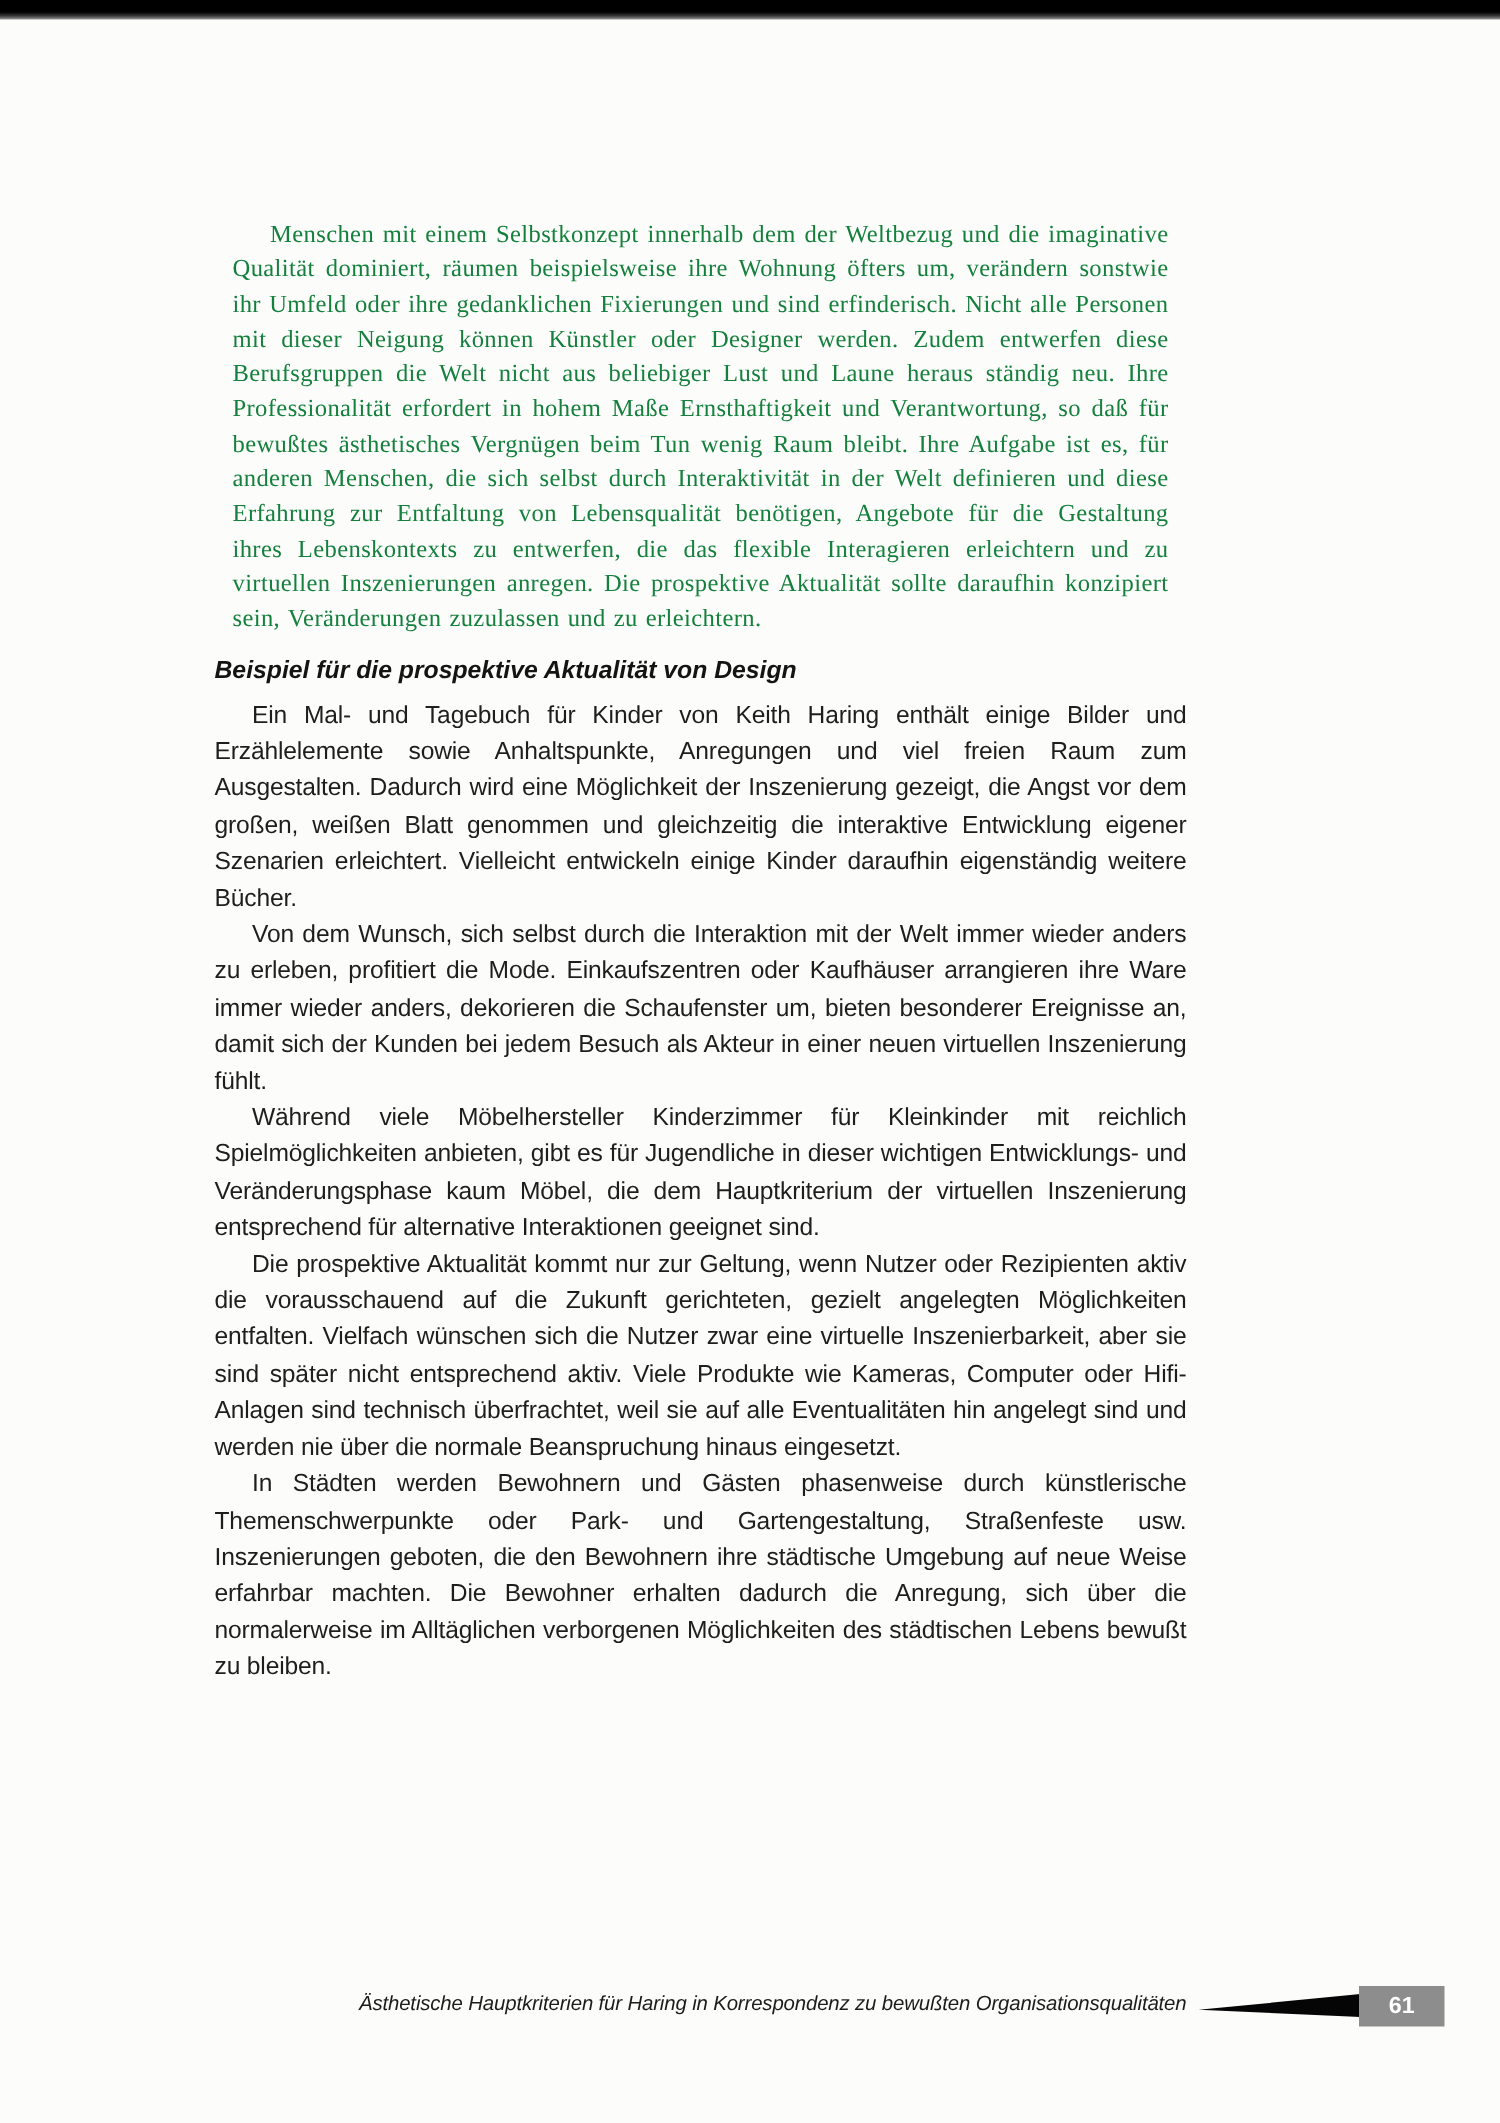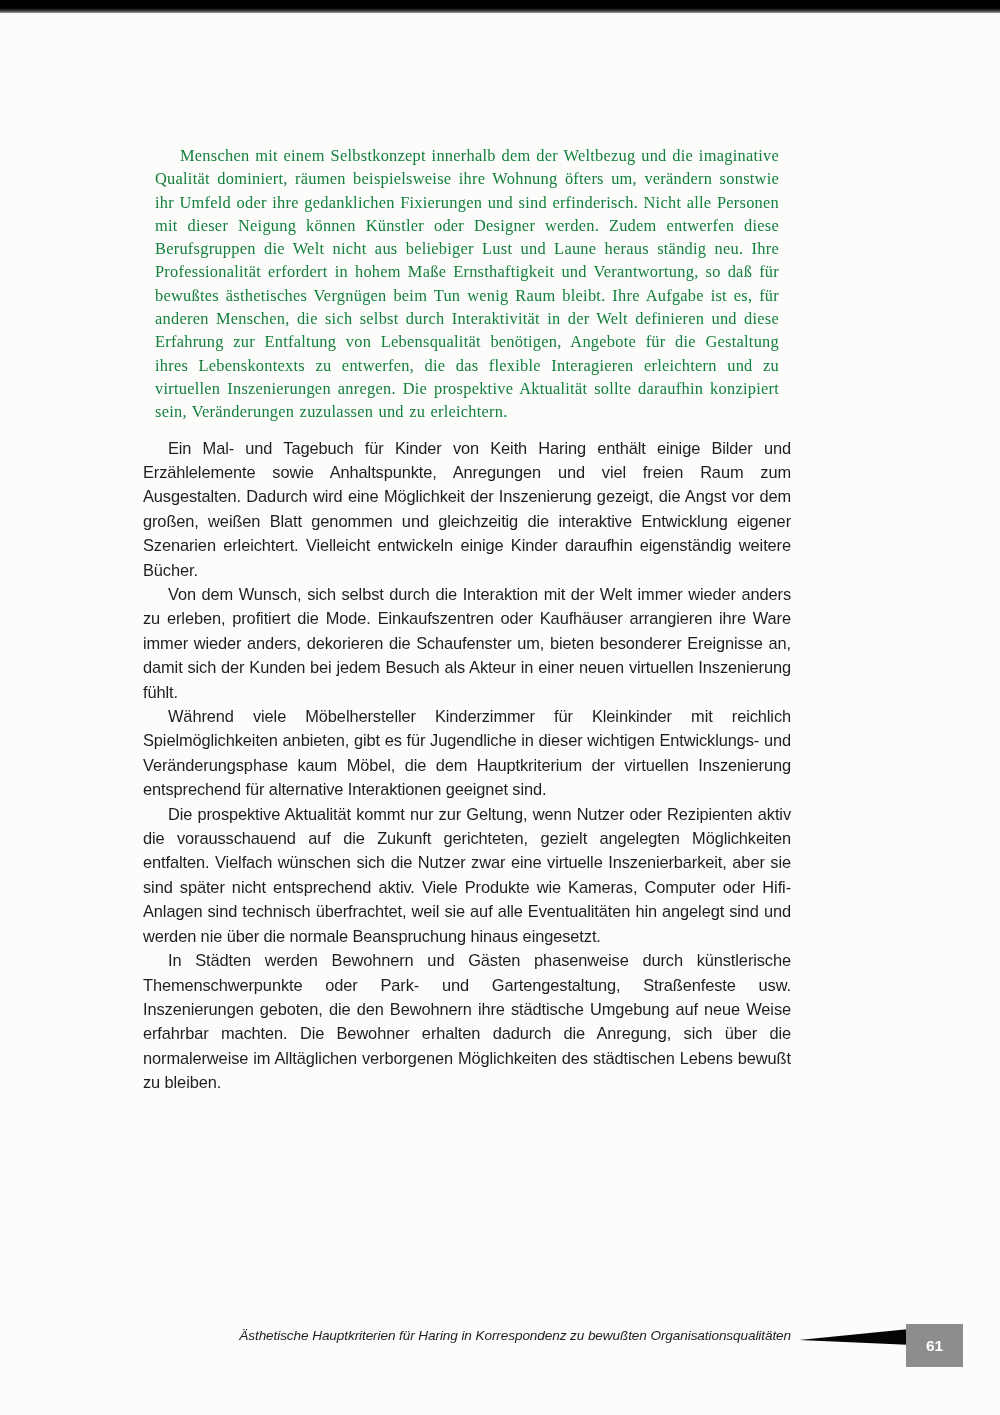--- a/index.html
+++ b/index.html
@@ -89,39 +89,40 @@
     width: 108px;
     height: 16px;
     background: #050505;
     clip-path: polygon(0 68%, 100% 2%, 100% 98%);
   }
   .page-number-box {
     position: absolute;
     left: 906px;
     top: 4px;
     width: 57px;
-    height: 43px;
+    height: 27px;
     background: #8d8d8d;
     color: #ffffff;
     font-family: "Liberation Sans", "DejaVu Sans", sans-serif;
     font-weight: bold;
     font-size: 15.5px;
     display: flex;
     align-items: center;
     justify-content: center;
   }
 </style>
 </head>
 <body>
 
 <div class="top-scan-bar"></div>
 
 <div class="text-block">
   <p class="intro">Menschen mit einem Selbstkonzept innerhalb dem der Weltbezug und die imaginative Qualität dominiert, räumen beispielsweise ihre Wohnung öfters um, verändern sonstwie ihr Umfeld oder ihre gedanklichen Fixierungen und sind erfinderisch. Nicht alle Personen mit dieser Neigung können Künstler oder Designer werden. Zudem entwerfen diese Berufsgruppen die Welt nicht aus beliebiger Lust und Laune heraus ständig neu. Ihre Professionalität erfordert in hohem Maße Ernsthaftigkeit und Verantwortung, so daß für bewußtes ästhetisches Vergnügen beim Tun wenig Raum bleibt. Ihre Aufgabe ist es, für anderen Menschen, die sich selbst durch Interaktivität in der Welt definieren und diese Erfahrung zur Entfaltung von Lebensqualität benötigen, Angebote für die Gestaltung ihres Lebenskontexts zu entwerfen, die das flexible Interagieren erleichtern und zu virtuellen Inszenierungen anregen. Die prospektive Aktualität sollte daraufhin konzipiert sein, Veränderungen zuzulassen und zu erleichtern.</p>
 
+  <h2 class="section-heading">Beispiel für die prospektive Aktualität von Design</h2>
 
   <div class="body-italic">
     <p>Ein Mal- und Tagebuch für Kinder von Keith Haring enthält einige Bilder und Erzählelemente sowie Anhaltspunkte, Anregungen und viel freien Raum zum Ausgestalten. Dadurch wird eine Möglichkeit der Inszenierung gezeigt, die Angst vor dem großen, weißen Blatt genommen und gleichzeitig die interaktive Entwicklung eigener Szenarien erleichtert. Vielleicht entwickeln einige Kinder daraufhin eigenständig weitere Bücher.</p>
     <p>Von dem Wunsch, sich selbst durch die Interaktion mit der Welt immer wieder anders zu erleben, profitiert die Mode. Einkaufszentren oder Kaufhäuser arrangieren ihre Ware immer wieder anders, dekorieren die Schaufenster um, bieten besonderer Ereignisse an, damit sich der Kunden bei jedem Besuch als Akteur in einer neuen virtuellen Inszenierung fühlt.</p>
     <p>Während viele Möbelhersteller Kinderzimmer für Kleinkinder mit reichlich Spielmöglichkeiten anbieten, gibt es für Jugendliche in dieser wichtigen Entwicklungs- und Veränderungsphase kaum Möbel, die dem Hauptkriterium der virtuellen Inszenierung entsprechend für alternative Interaktionen geeignet sind.</p>
     <p>Die prospektive Aktualität kommt nur zur Geltung, wenn Nutzer oder Rezipienten aktiv die vorausschauend auf die Zukunft gerichteten, gezielt angelegten Möglichkeiten entfalten. Vielfach wünschen sich die Nutzer zwar eine virtuelle Inszenierbarkeit, aber sie sind später nicht entsprechend aktiv. Viele Produkte wie Kameras, Computer oder Hifi-Anlagen sind technisch überfrachtet, weil sie auf alle Eventualitäten hin angelegt sind und werden nie über die normale Beanspruchung hinaus eingesetzt.</p>
     <p>In Städten werden Bewohnern und Gästen phasenweise durch künstlerische Themenschwerpunkte oder Park- und Gartengestaltung, Straßenfeste usw. Inszenierungen geboten, die den Bewohnern ihre städtische Umgebung auf neue Weise erfahrbar machten. Die Bewohner erhalten dadurch die Anregung, sich über die normalerweise im Alltäglichen verborgenen Möglichkeiten des städtischen Lebens bewußt zu bleiben.</p>
   </div>
 </div>
 

